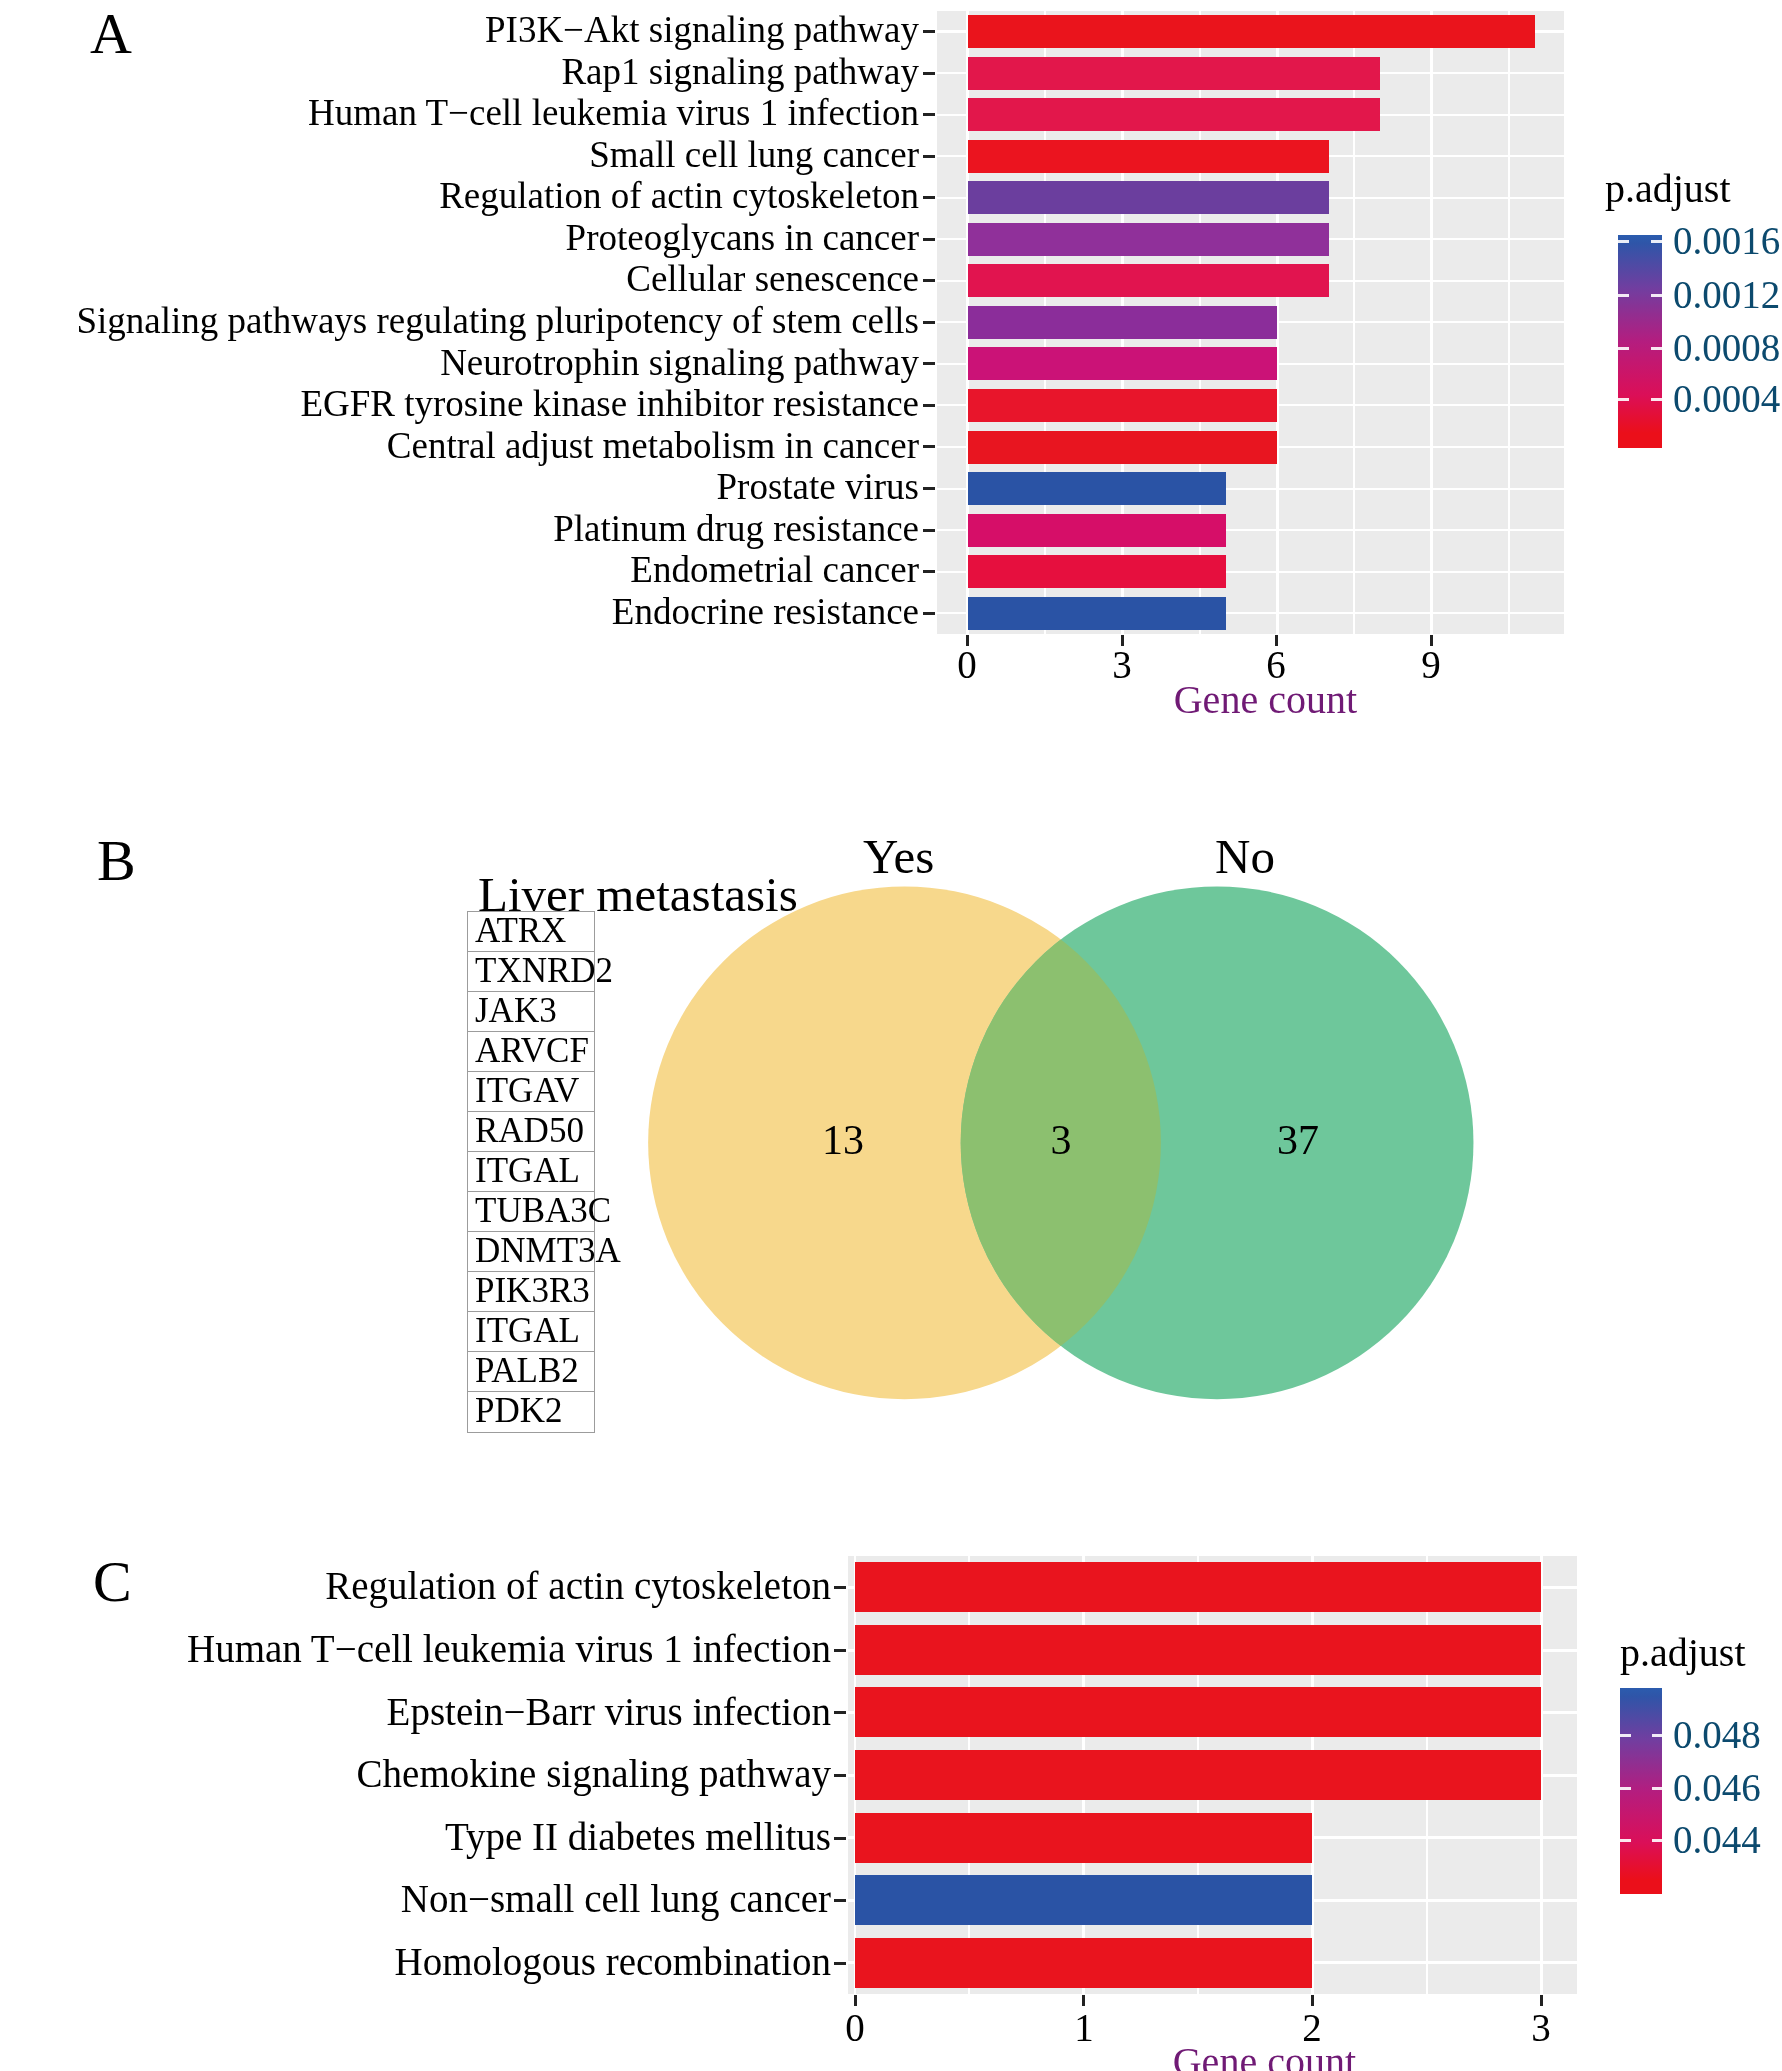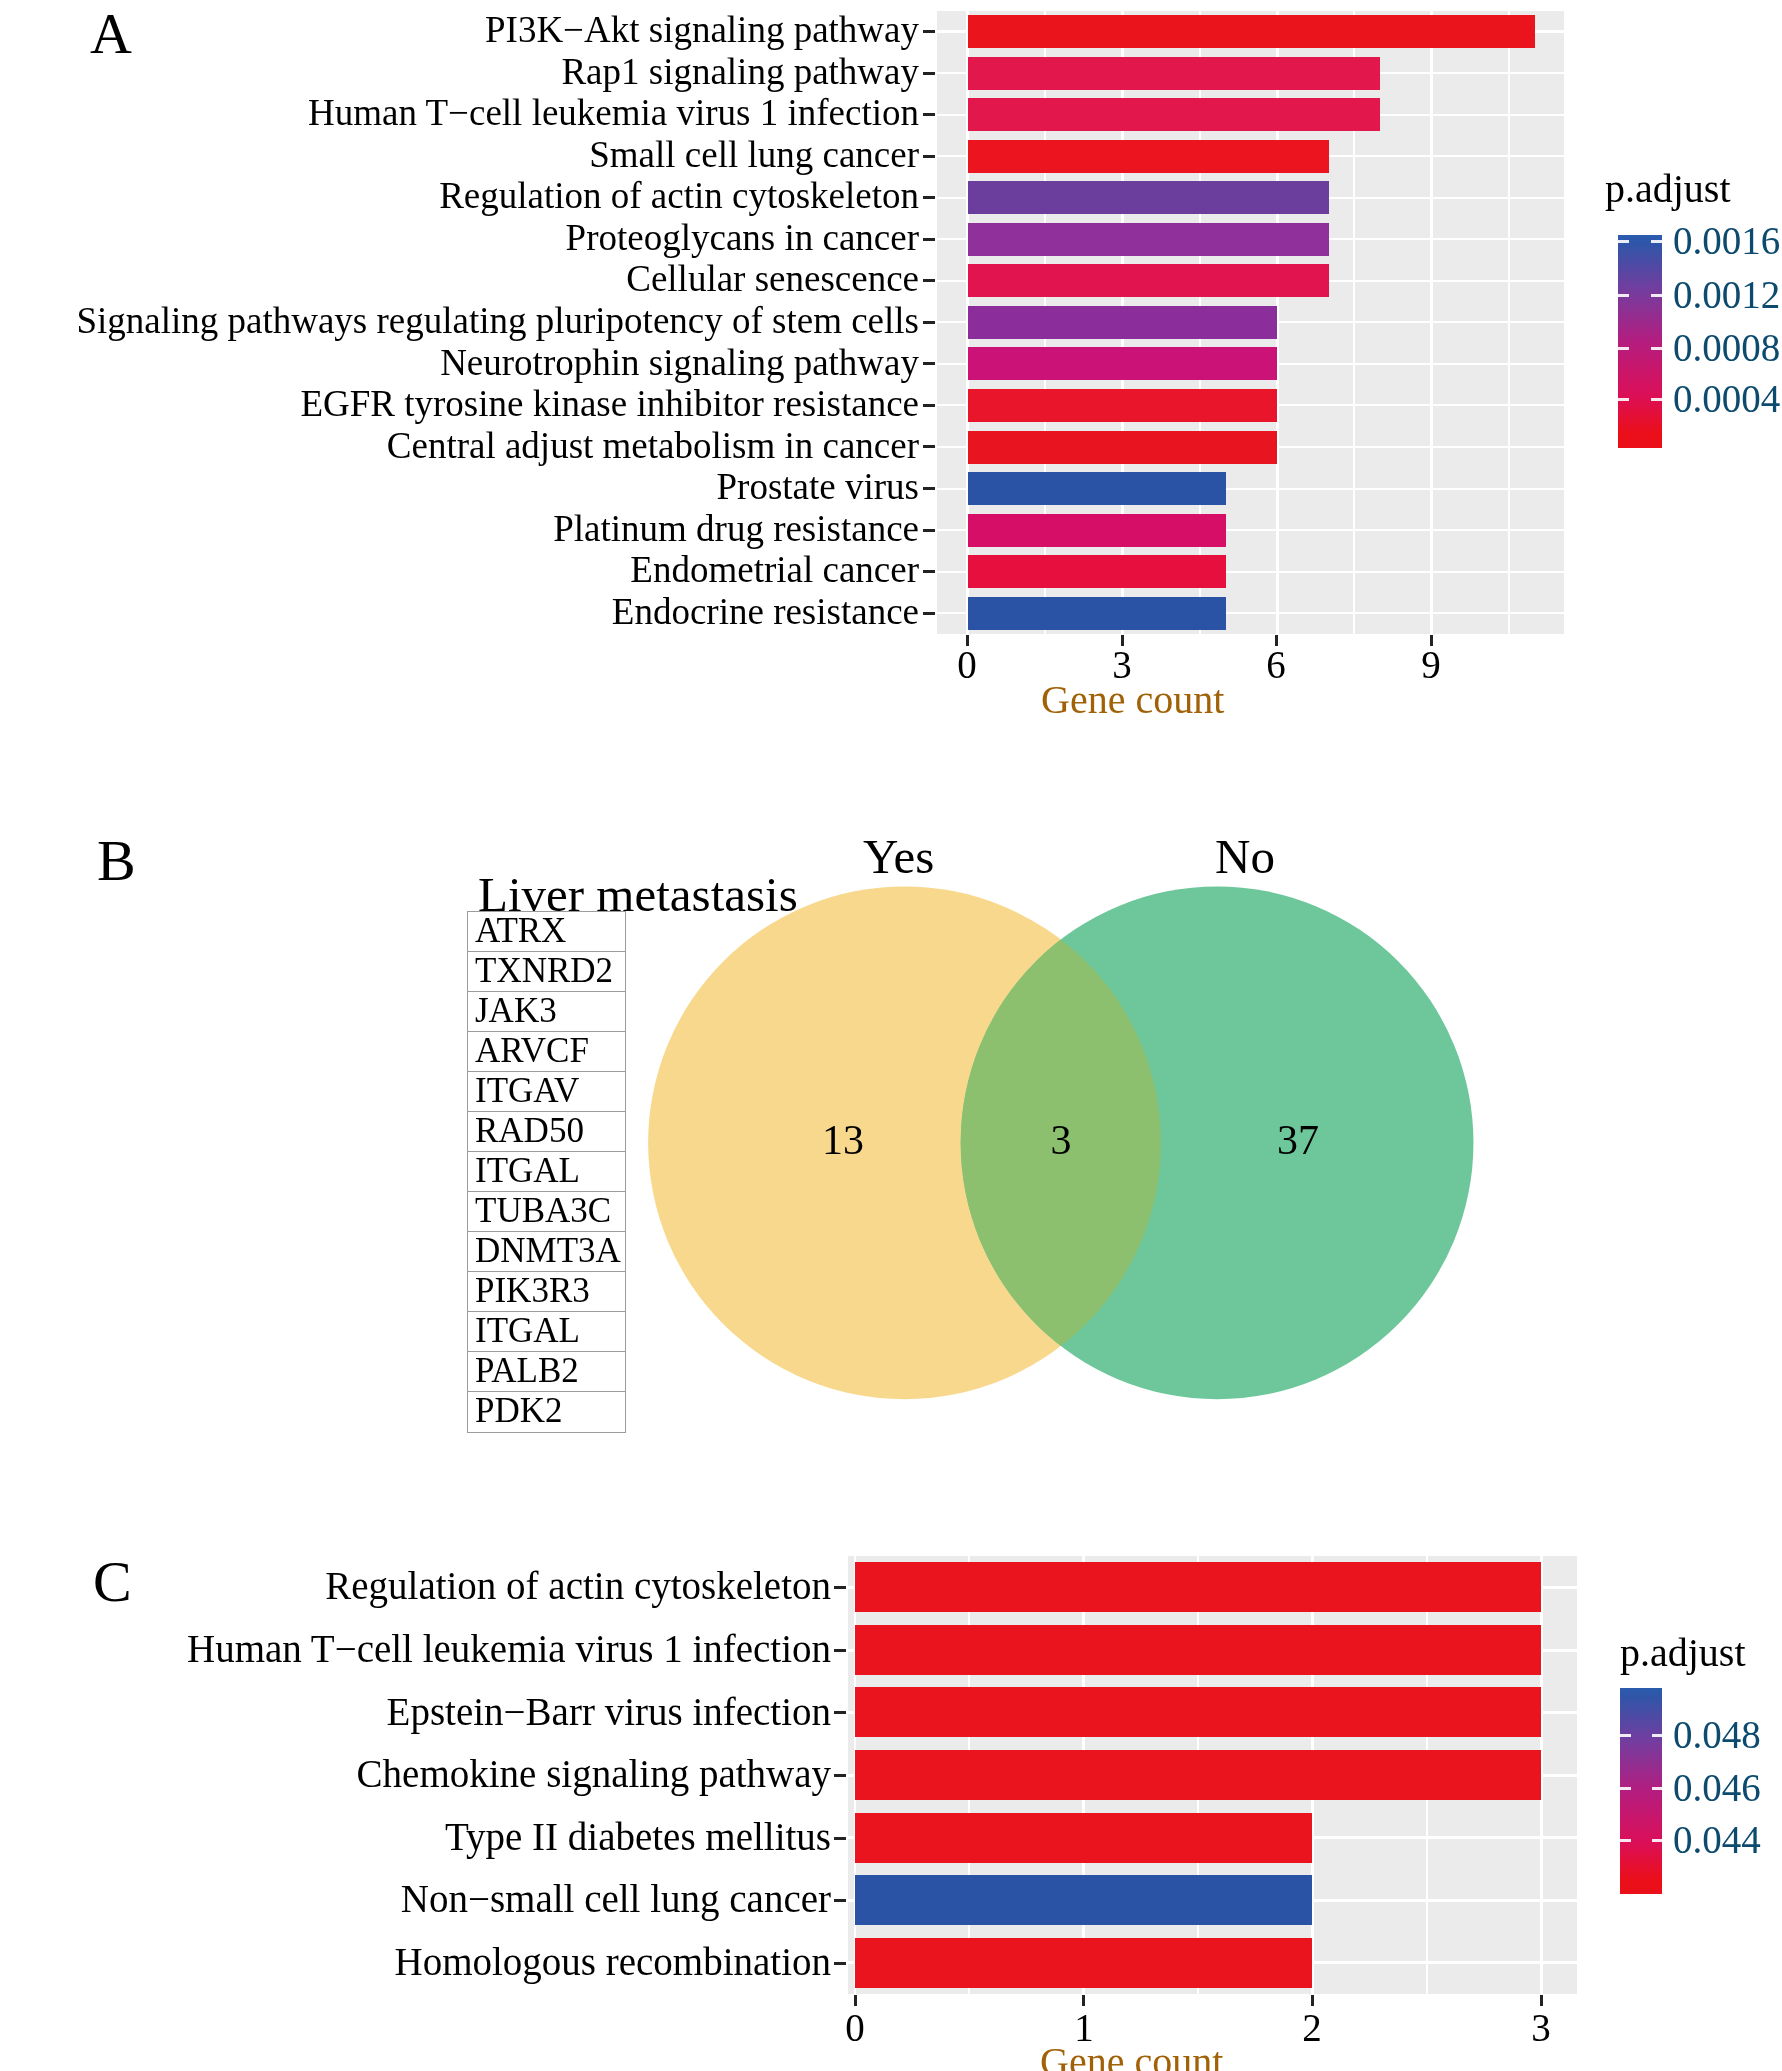--- a/index.html
+++ b/index.html
@@ -5,21 +5,21 @@
   html,body{margin:0;padding:0;background:#fff;}
   #fig{position:relative;width:1783px;height:2072px;background:#ffffff;
        font-family:"Liberation Serif","DejaVu Serif",serif;color:#000;overflow:hidden;}
   .pletter{position:absolute;font-size:58px;line-height:1.1;color:#000;}
   .plot{position:absolute;background:#EBEBEB;}
   .gl{position:absolute;background:#ffffff;}
   .bar{position:absolute;}
   .ylab{position:absolute;white-space:nowrap;color:#000;}
   .tick{position:absolute;background:#222222;}
   .xnum{position:absolute;text-align:center;font-size:39px;line-height:42px;color:#000;}
-  .xlabel{position:absolute;text-align:left;font-size:40px;line-height:44px;color:#a16207;}
+  .xlabel{position:absolute;text-align:right;font-size:40px;line-height:44px;color:#701a75;}
   .legend-title{position:absolute;font-size:40px;line-height:44px;color:#000;}
   .legendbar{position:absolute;
     background:linear-gradient(180deg,#2B5CAE 0%,#2F55A8 4%,#713EA0 25%,#B41D7F 50%,#DB0F58 75%,#EB0F1A 93%,#EB0F1A 100%);}
   .ldash{position:absolute;background:rgba(255,255,255,0.9);}
   .lnum{position:absolute;font-size:39px;line-height:42px;color:#0c4a6e;}
   .venn-title{position:absolute;font-size:49px;line-height:53px;white-space:nowrap;color:#000;}
   .venn-num{position:absolute;font-size:42px;line-height:46px;width:88px;text-align:center;color:#000;}
   #geneTable{position:absolute;border:1.8px solid #9c9c9c;background:#fff;box-sizing:border-box;}
   .generow{height:40px;box-sizing:border-box;border-bottom:1.8px solid #9c9c9c;
            font-size:35px;line-height:37px;padding-left:7px;white-space:nowrap;}
@@ -52,21 +52,21 @@
     </defs>
     <circle id="vennYes" cx="340" cy="297" r="292" fill="#F7D88C"></circle>
     <circle id="vennNo" cx="696" cy="297" r="292" fill="#6EC79B"></circle>
     <circle id="vennOverlap" cx="696" cy="297" r="292" clip-path="url(#clipYes)" fill="#8CC06F"></circle>
   </svg>
 
   <div class="venn-num" style="left:799px;top:1117px">13</div>
   <div class="venn-num" style="left:1017px;top:1117px">3</div>
   <div class="venn-num" style="left:1254px;top:1117px">37</div>
 
-  <div id="geneTable" style="left:467px;top:911px;width:159px">
+  <div id="geneTable" style="left:467px;top:911px;width:128px">
       <div class="generow">ATRX</div>
       <div class="generow">TXNRD2</div>
       <div class="generow">JAK3</div>
       <div class="generow">ARVCF</div>
       <div class="generow">ITGAV</div>
       <div class="generow">RAD50</div>
       <div class="generow">ITGAL</div>
       <div class="generow">TUBA3C</div>
       <div class="generow">DNMT3A</div>
       <div class="generow">PIK3R3</div>

